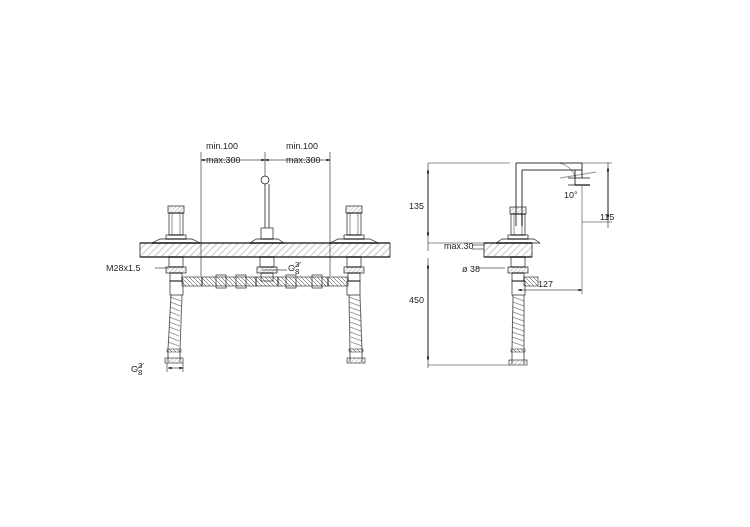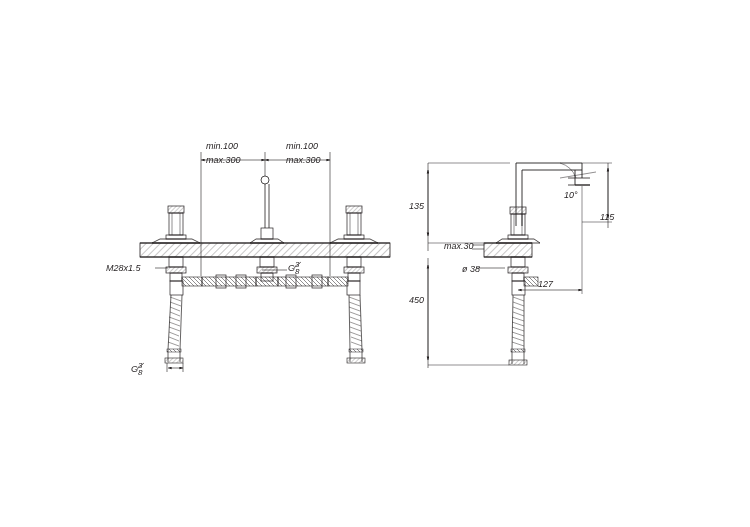--- a/index.html
+++ b/index.html
@@ -9,21 +9,20 @@
   }
   body {
     font-family: "Liberation Sans", sans-serif;
   }
   #page {
     position: relative;
     width: 690px;
     height: 527px;
     background: #ffffff;
     overflow: hidden;
-    font-style: italic;
   }
   #page svg {
     position: absolute;
     left: 0;
     top: 0;
   }
   .dimtext {
     font-family: "Liberation Sans", sans-serif;
     font-size: 9px;
     fill: #231f20;

